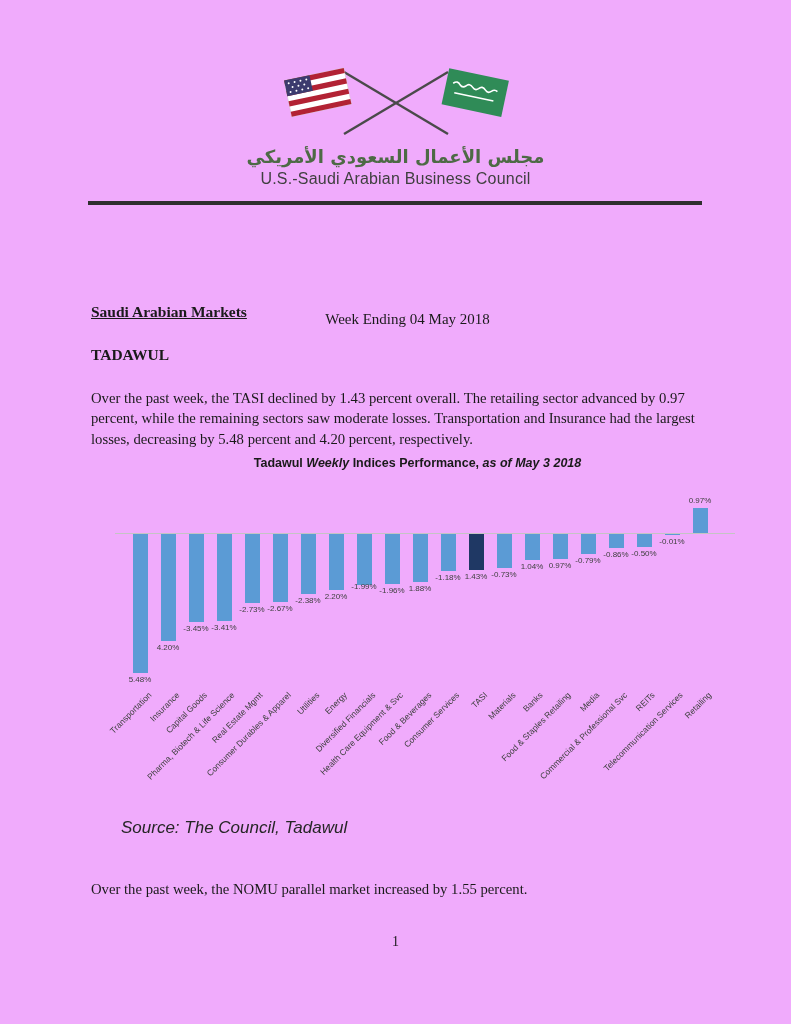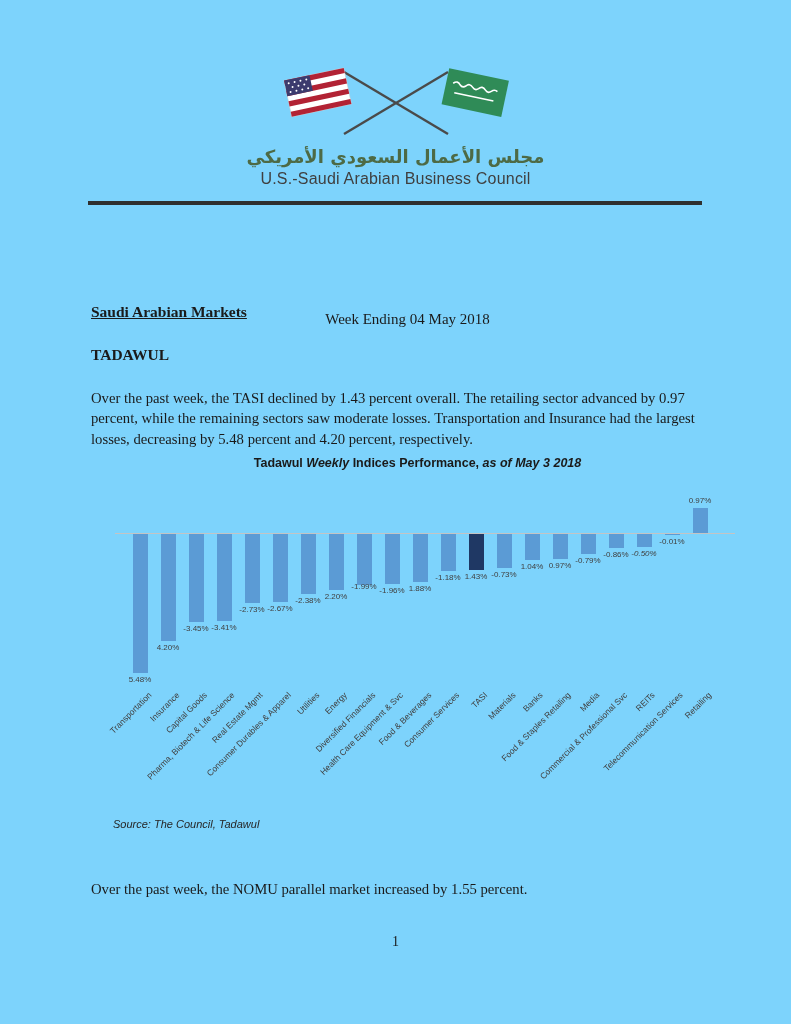--- a/index.html
+++ b/index.html
@@ -1,16 +1,16 @@
 <!DOCTYPE html>
 <html><head>
 <meta charset="utf-8">
 <style>
   html,body{margin:0;padding:0;background:#ffffff;}
-  .page{position:relative;width:791px;height:1024px;background:#7dd3fc;overflow:hidden;
+  .page{position:relative;width:791px;height:1024px;background:#f0abfc;overflow:hidden;
         font-family:"Liberation Serif",serif;color:#1a1a1a;}
 
   
   .logo{position:absolute;top:58px;left:0;width:100%;text-align:center;}
   .logo svg{display:block;margin:0 auto;}
   .logo-arabic{font-family:"DejaVu Sans",sans-serif;font-weight:bold;font-size:18px;
                color:#4d6a45;line-height:1.2;direction:rtl;}
   .logo-english{font-family:"Liberation Sans",sans-serif;font-size:16px;color:#3f3f3f;
                 margin-top:2px;letter-spacing:.2px;}
 
@@ -32,22 +32,22 @@
                font-family:"Liberation Sans",sans-serif;font-size:12.5px;font-weight:bold;color:#1a1a1a;}
   .chart-title .it{font-style:italic;}
   .plot{position:absolute;top:492px;left:115px;width:620px;height:330px;
         font-family:"Liberation Sans",sans-serif;}
   .axis-line{position:absolute;left:0;right:0;top:41px;height:1px;background:#c4c4c4;}
   .bar{position:absolute;}
   .bar-label{position:absolute;transform:translateX(-50%);font-size:8px;color:#404040;
              white-space:nowrap;}
   .cat-label{position:absolute;font-size:8.5px;color:#404040;white-space:nowrap;
              transform:rotate(-45deg);transform-origin:100% 0;}
-  .chart-source{position:absolute;top:818px;left:113px;font-family:"Liberation Sans",sans-serif;
-                font-style:italic;font-size:11px;color:#262626;}
+  .chart-source{position:absolute;top:818px;left:121px;font-family:"Liberation Sans",sans-serif;
+                font-style:italic;font-size:17px;color:#262626;}
 
   .page-number{position:absolute;top:934px;left:0;width:100%;text-align:center;font-size:14px;}
 </style>
 </head>
 <body>
 
 <div class="page">
 
   <div class="logo">
     <svg width="240" height="88" viewBox="0 0 240 88">
@@ -150,21 +150,21 @@
       <div class="bar" style="left: 437.5px; width: 15px; height: 24.638px; top: 42px; background: rgb(91, 155, 213);"></div>
       <div class="bar-label" style="left: 445px; top: 68.638px;">0.97%</div>
       <div class="cat-label" style="right: 169px; top: 198px;">Food &amp; Staples Retailing</div>
       <div class="bar" style="left: 465.5px; width: 15px; height: 20.066px; top: 42px; background: rgb(91, 155, 213);"></div>
       <div class="bar-label" style="left: 473px; top: 64.066px;">-0.79%</div>
       <div class="cat-label" style="right: 141px; top: 198px;">Media</div>
       <div class="bar" style="left: 493.5px; width: 15px; height: 14.224px; top: 42px; background: rgb(91, 155, 213);"></div>
       <div class="bar-label" style="left: 501px; top: 58.224px;">-0.86%</div>
       <div class="cat-label" style="right: 113px; top: 198px;">Commercial &amp; Professional Svc</div>
       <div class="bar" style="left: 521.5px; width: 15px; height: 12.7px; top: 42px; background: rgb(91, 155, 213);"></div>
-      <div class="bar-label" style="left: 529px; top: 56.7px; font-style: italic;">-0.50%</div>
+      <div class="bar-label" style="left: 529px; top: 56.7px;">-0.50%</div>
       <div class="cat-label" style="right: 85px; top: 198px;">REITs</div>
       <div class="bar" style="left: 549.5px; width: 15px; height: 0.5px; top: 42px; background: rgb(91, 155, 213);"></div>
       <div class="bar-label" style="left: 557px; top: 44.5px;">-0.01%</div>
       <div class="cat-label" style="right: 57px; top: 198px;">Telecommunication Services</div>
       <div class="bar" style="left: 577.5px; width: 15px; height: 24.638px; top: 16.362px; background: rgb(91, 155, 213);"></div>
       <div class="bar-label" style="left: 585px; top: 4.362px;">0.97%</div>
       <div class="cat-label" style="right: 29px; top: 198px;">Retailing</div>
     </div>
 
   <div class="chart-source">Source: The Council, Tadawul</div>

